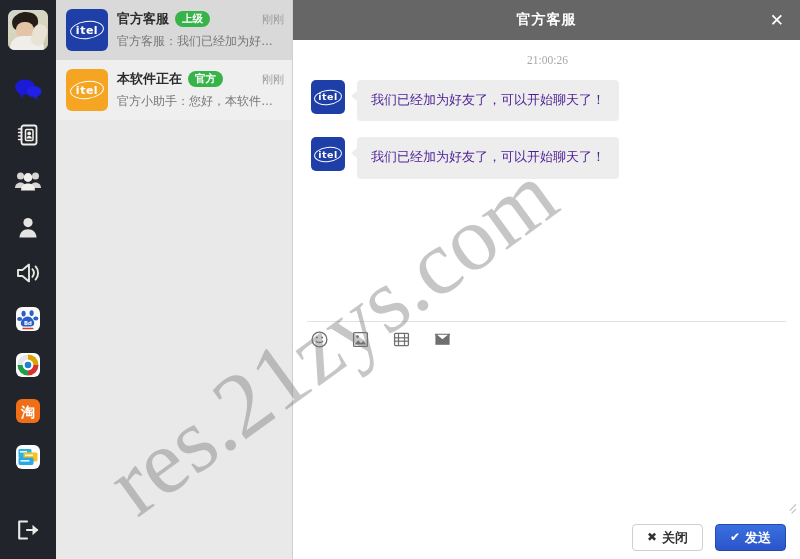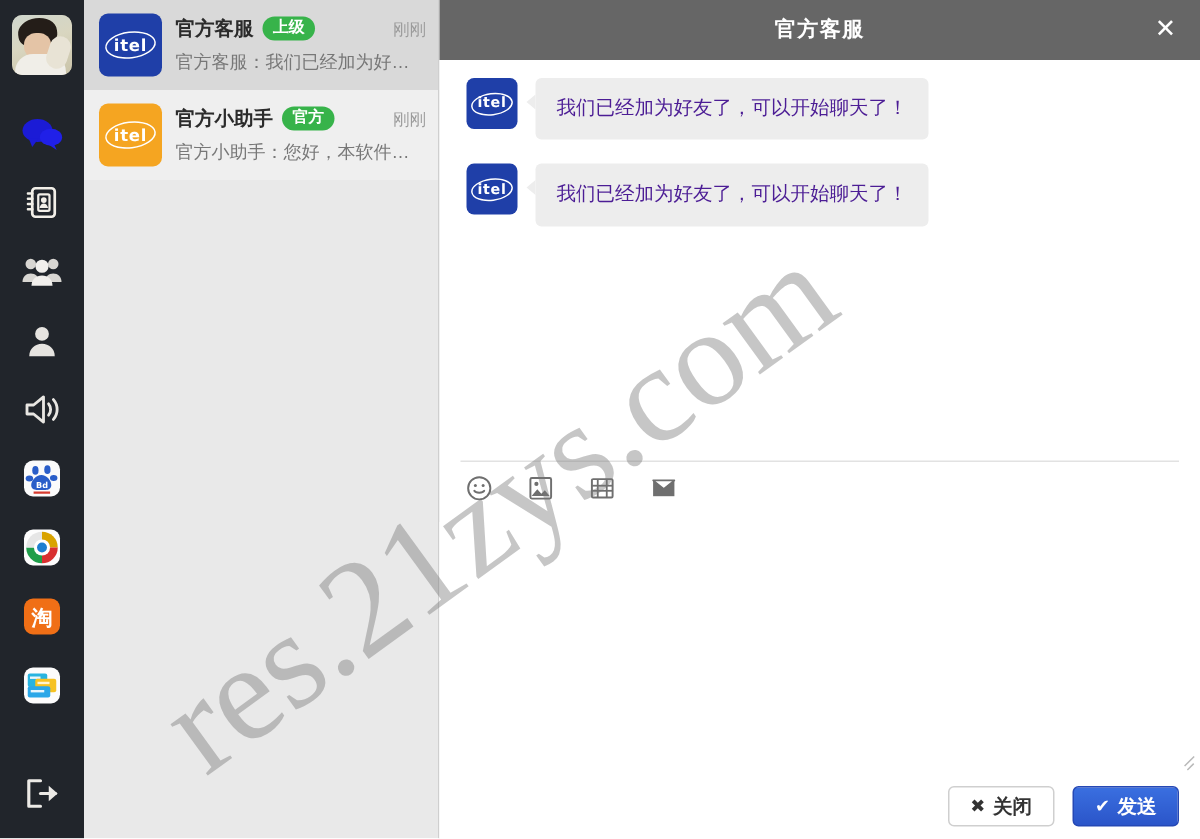--- a/index.html
+++ b/index.html
@@ -311,39 +311,40 @@
 
     <div class="contact alt">
       <div class="c-avatar" style="background:#f5a521;">
         <span class="itel-mark">
           <span class="ring"></span>
           <span class="txt">itel</span>
         </span>
       </div>
       <div class="c-body">
         <div class="c-row1">
-          <span class="c-name">官方小助手</span>
+          <span class="c-name">本软件正在</span>
           <span class="badge">官方</span>
           <span class="c-time">刚刚</span>
         </div>
         <div class="c-snip">官方小助手：您好，本软件正在…</div>
       </div>
     </div>
 
   </div>
 
   <div class="chat">
 
     <div class="titlebar">
       <span class="t-text">官方客服</span>
       <span class="close-x">✕</span>
     </div>
 
     <div class="msgs">
 
+      <div class="ts">21:00:26</div>
 
       <div class="msg">
         <div class="m-avatar">
           <span class="itel-mark">
             <span class="ring"></span>
             <span class="txt">itel</span>
           </span>
         </div>
         <div class="bubble">我们已经加为好友了，可以开始聊天了！</div>
       </div>

